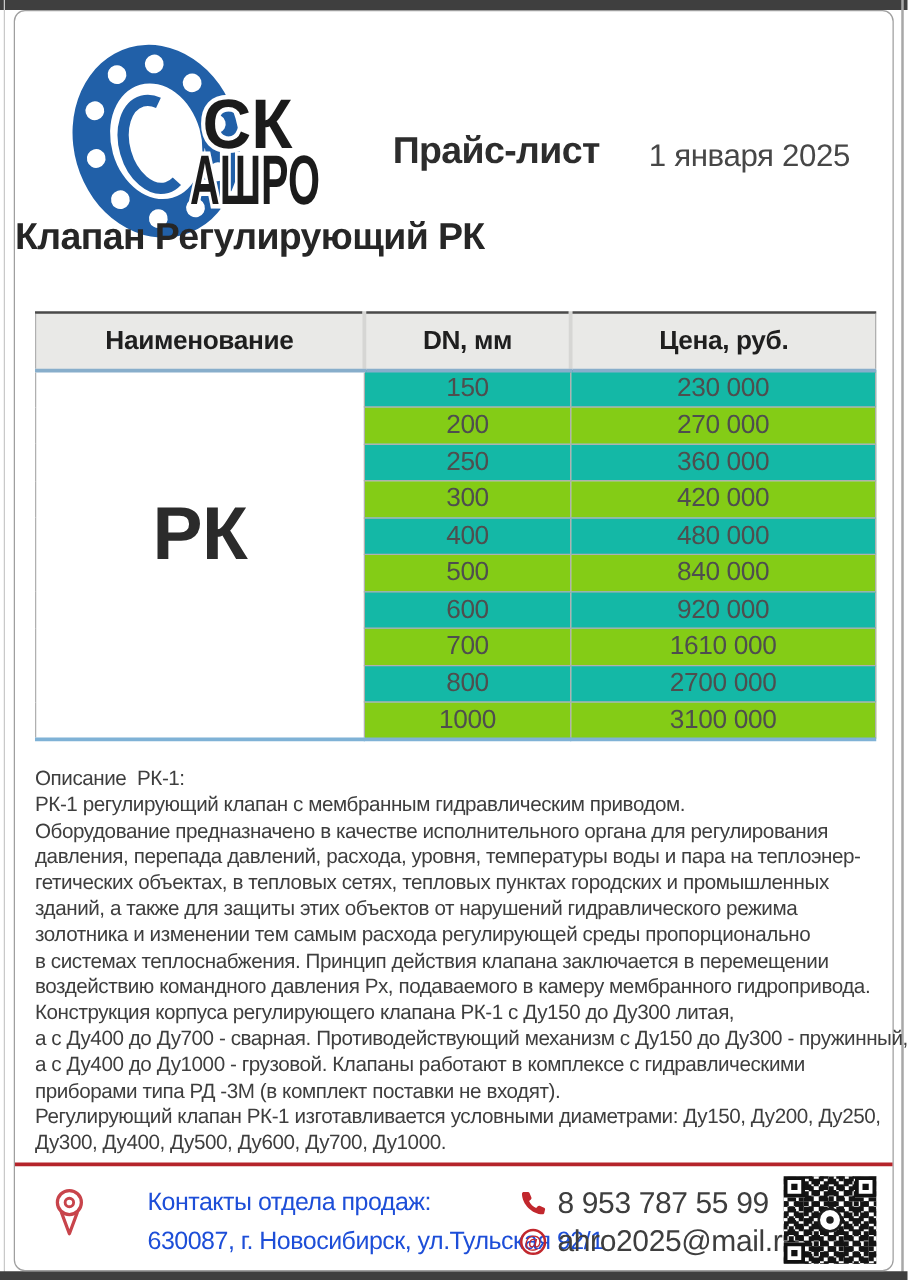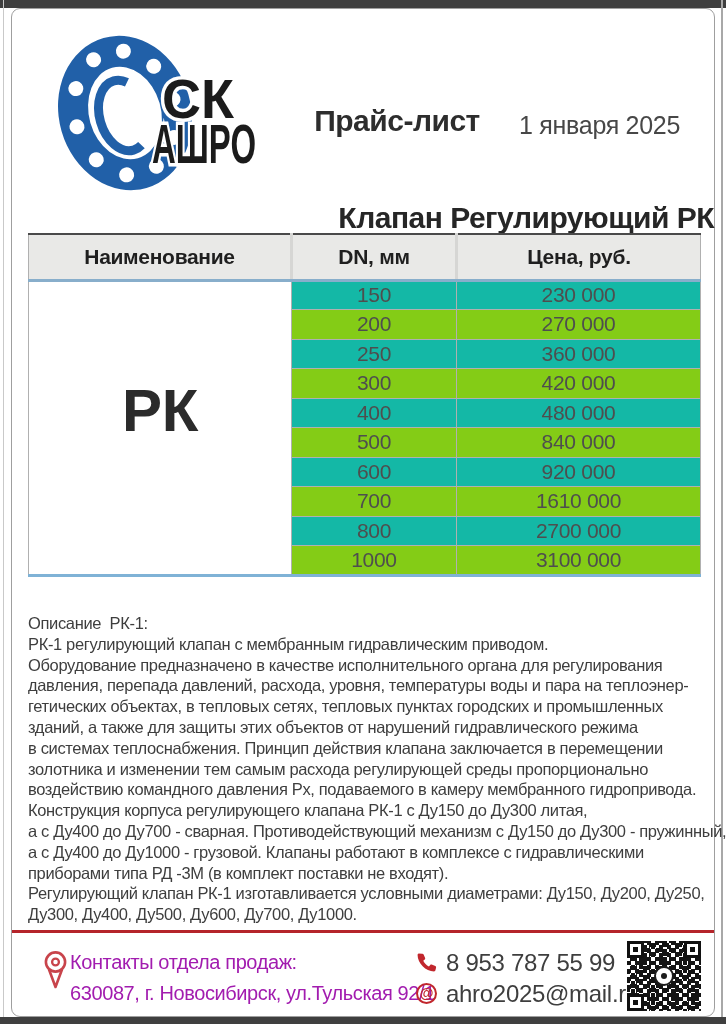--- a/index.html
+++ b/index.html
@@ -27,28 +27,28 @@
   .doc-title {
     position:absolute; top:95px; left:295px; width:180px;
     font-size:30px; font-weight:bold; color:#2d2d2d; letter-spacing:-0.5px;
     text-align:center; white-space:nowrap;
   }
   .doc-date {
     position:absolute; top:102px; right:34px;
     font-size:25px; color:#474747; letter-spacing:-0.3px; white-space:nowrap;
   }
   .product-title {
-    position:absolute; top:192px; left:0; width:100%;
-    text-align:right; font-size:30px; font-weight:bold; color:#262626;
+    position:absolute; top:164px; left:0; width:100%;
+    text-align:left; font-size:30px; font-weight:bold; color:#262626;
     letter-spacing:-0.5px;
   }
 
   
   .price-table {
-    position:absolute; left:16px; top:224px;
+    position:absolute; left:16px; top:240px;
     border-collapse:collapse; table-layout:fixed; width:672px;
     border-left:1px solid #b0b0b0; border-right:1px solid #b0b0b0;
     border-bottom:3px solid #7fb2d6;
   }
   .price-table th {
     height:46px; background:#e9e9e7;
     border-top:2px solid #4a4a4a; border-bottom:3px solid #88aecb;
     font-size:21px; font-weight:bold; color:#1f1f1f; letter-spacing:-0.3px;
     text-align:center; vertical-align:middle;
   }
@@ -73,21 +73,21 @@
     font-size:16.5px; line-height:20.8px; color:#3e3e3e;
     letter-spacing:-0.35px; white-space:pre;
   }
 
   
   .footer-divider { position:absolute; left:0; right:0; top:921px; height:3px; background:#b5242a; }
   .footer { position:absolute; left:0; right:0; top:924px; bottom:0; }
   .pin-icon { position:absolute; left:30px; top:16px; }
   .contact-left { position:absolute; left:58px; top:14px; }
   .contact-left .l1, .contact-left .l2 {
-    font-size:20px; color:#a21caf; letter-spacing:-0.4px; line-height:31px; white-space:nowrap;
+    font-size:20px; color:#1d4ed8; letter-spacing:-0.4px; line-height:31px; white-space:nowrap;margin-left:48px;
   }
   .contact-right { position:absolute; left:404px; top:14px; }
   .contact-row { display:flex; align-items:center; height:31px; }
   .contact-row .txt { font-size:24px; color:#3e3e3e; letter-spacing:-0.3px; margin-left:9px; white-space:nowrap; }
   .at-icon {
     width:21px; height:21px; border:2px solid #c1272d; border-radius:50%;
     color:#c1272d; font-size:14px; font-weight:bold; line-height:17px; text-align:center;
   }
 
   
@@ -203,22 +203,22 @@
     </tbody>
   </table>
 
   <div class="description">
     <div class="line">Описание  РК-1:</div>
     <div class="line">РК-1 регулирующий клапан с мембранным гидравлическим приводом.</div>
     <div class="line">Оборудование предназначено в качестве исполнительного органа для регулирования</div>
     <div class="line">давления, перепада давлений, расхода, уровня, температуры воды и пара на теплоэнер-</div>
     <div class="line">гетических объектах, в тепловых сетях, тепловых пунктах городских и промышленных</div>
     <div class="line">зданий, а также для защиты этих объектов от нарушений гидравлического режима</div>
+    <div class="line">золотника и изменении тем самым расхода регулирующей среды пропорционально</div>
     <div class="line">в системах теплоснабжения. Принцип действия клапана заключается в перемещении</div>
-    <div class="line">золотника и изменении тем самым расхода регулирующей среды пропорционально</div>
     <div class="line">воздействию командного давления Рх, подаваемого в камеру мембранного гидропривода.</div>
     <div class="line">Конструкция корпуса регулирующего клапана РК-1 с Ду150 до Ду300 литая,</div>
     <div class="line">а с Ду400 до Ду700 - сварная. Противодействующий механизм с Ду150 до Ду300 - пружинный,</div>
     <div class="line">а с Ду400 до Ду1000 - грузовой. Клапаны работают в комплексе с гидравлическими</div>
     <div class="line">приборами типа РД -3М (в комплект поставки не входят).</div>
     <div class="line">Регулирующий клапан РК-1 изготавливается условными диаметрами: Ду150, Ду200, Ду250,</div>
     <div class="line">Ду300, Ду400, Ду500, Ду600, Ду700, Ду1000.</div>
   </div>
 
   <div class="footer-divider"></div>

